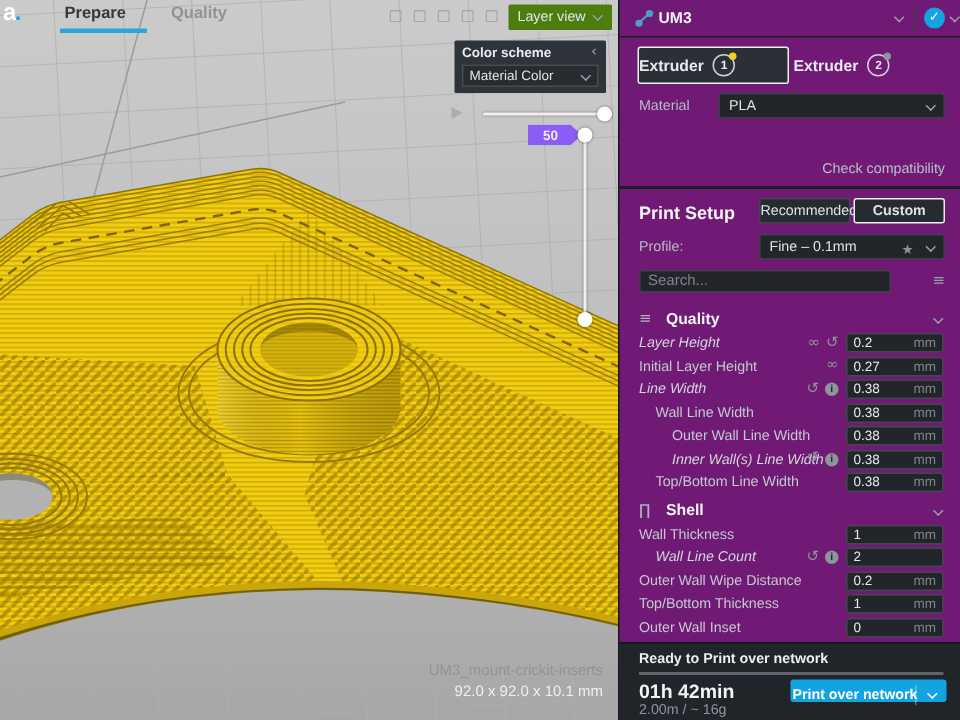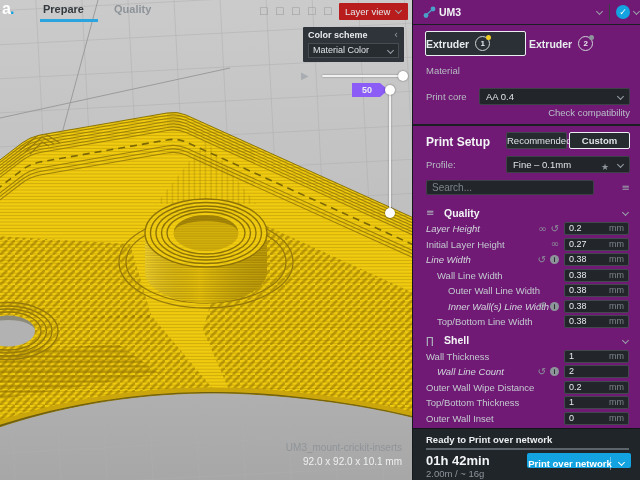--- a/index.html
+++ b/index.html
@@ -13,21 +13,21 @@
 
   
   #topbar { position:absolute; left:0; top:0; width:412px; height:22px; }
   #logo { position:absolute; left:2px; top:0; font-size:16px; font-weight:bold; color:#fff; letter-spacing:-1px;}
   #logo .dot { color:#12a3e0; }
   .vtab { position:absolute; top:3px; font-size:11px; font-weight:bold; cursor:default; }
   .vtab.active { color:#34393e; }
   .vtab.inactive { color:#8e9398; font-weight:bold; }
   #tab-underline { position:absolute; left:40px; top:19px; width:58px; height:2.5px; background:#2aa5e0; }
   .viewico { position:absolute; top:5px; font-size:10px; color:#999c9e; font-family:"DejaVu Sans",sans-serif; }
-  #viewmode { position:absolute; left:339px; top:3px; width:69px; height:17px; background:#b91c1c;
+  #viewmode { position:absolute; left:339px; top:3px; width:69px; height:17px; background:#4d7c0f;
               color:#e4e7ea; font-size:9.5px; line-height:17px; padding:0 6px; border-radius:1px; }
   .chev { display:inline-block; width:5px; height:5px; border-right:1.5px solid #9aa1a8;
           border-bottom:1.5px solid #9aa1a8; transform:rotate(45deg); }
   #viewmode .chev { position:absolute; right:7px; top:5px; }
 
   
   #colorscheme { position:absolute; left:303px; top:27px; width:101px; height:35px;
                  background:#2f343a; border-radius:1px; padding:3px 5px; }
   #cs-title { font-size:9px; font-weight:bold; color:#e8ebee; }
   #cs-collapse { position:absolute; right:6px; top:2px; color:#9aa1a8; font-size:10px; font-family:"DejaVu Sans",sans-serif;}
@@ -314,25 +314,22 @@
           <span class="excirc">1<span class="exdot" style="background: rgb(241, 206, 37);"></span></span>
         </div>
         <div class="extab">
           <span>Extruder</span>
           <span class="excirc">2<span class="exdot" style="background: rgb(141, 148, 155);"></span></span>
         </div>
       </div>
 
     <div id="material-row" style="position:absolute;top:62px;left:0;right:0;height:18px">
       <span class="frow-label" style="top:3px">Material</span>
-    </div>
-    <div id="printcore-row" style="position:absolute;top:88px;left:0;right:0;height:18px">
-      <span class="frow-label" style="top:3px">Print core</span>
       <div class="fselect" style="top:0">
-        <span>AA 0.4</span>
+        <span>PLA</span>
         <span class="chev"></span>
       </div>
     </div>
     <a id="compat-link">Check compatibility</a>
     <div id="divider1"></div>
 
     <div id="ps-title">Print Setup</div>
     <div id="ps-modes">
         <div class="psmode">Recommended</div>
         <div class="psmode active">Custom</div>

